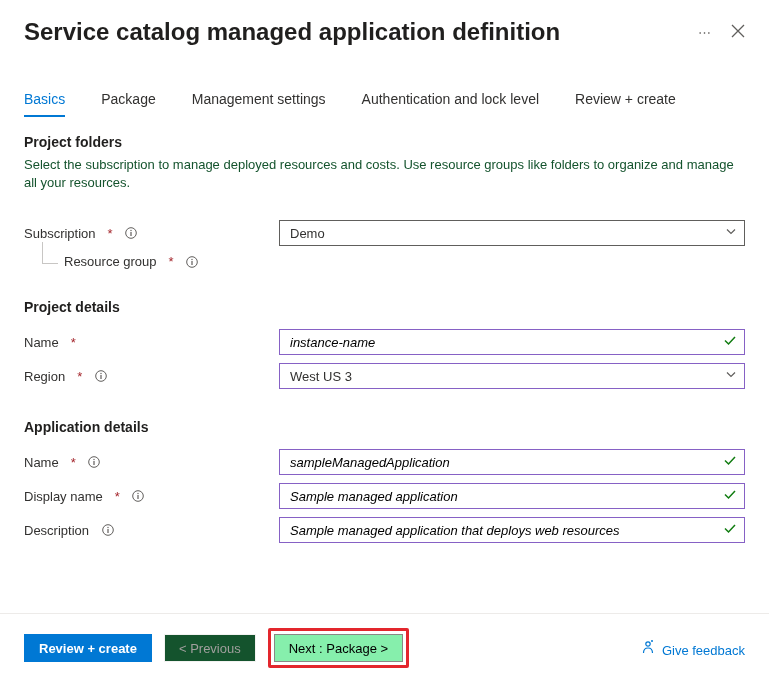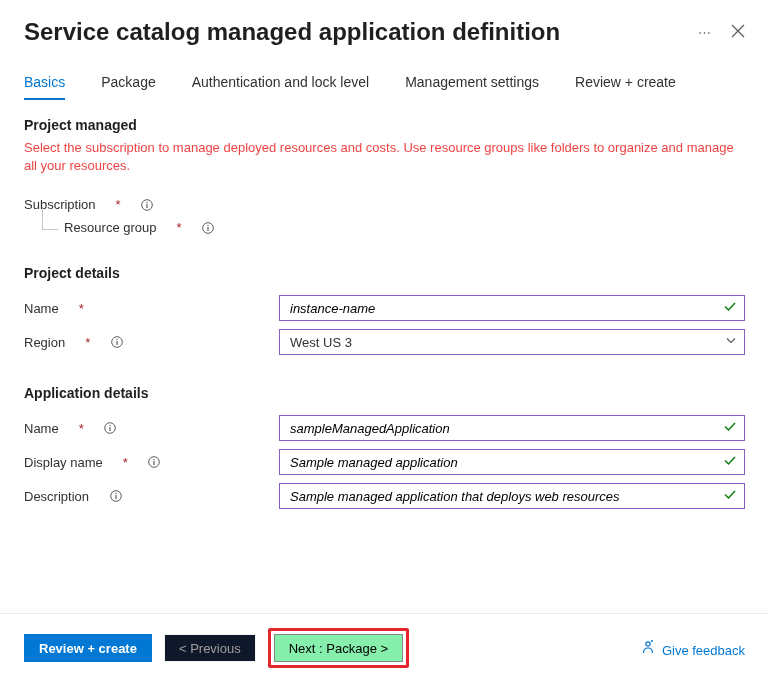--- a/index.html
+++ b/index.html
@@ -10,21 +10,21 @@
       background: #fff;
       width: 769px;
       height: 682px;
       position: relative;
       padding: 18px 24px 0 24px;
     }
     .header {
       display: flex;
       align-items: center;
       justify-content: space-between;
-      margin-bottom: 22px;
+      margin-bottom: 39px;
     }
     .header h1 {
       font-size: 24px;
       font-weight: 600;
       color: #201f1e;
     }
     .header-right {
       display: flex;
       align-items: center;
       gap: 20px;
@@ -52,23 +52,23 @@
       border-bottom-color: #0078d4;
       font-weight: 400;
     }
     .section-heading {
       font-weight: 600;
       font-size: 14px;
       margin-bottom: 6px;
       color: #201f1e;
     }
     .section-desc {
-      color: #ef4444;
-      font-size: 13px;
-      margin-bottom: 22px;
+      color: #14532d;
+      font-size: 13px;
+      margin-bottom: 28px;
       line-height: 1.4;
     }
     .form-row {
       display: flex;
       align-items: center;
       margin-bottom: 8px;
     }
     .form-row.indented .label-col {
       padding-left: 40px;
       position: relative;
@@ -79,21 +79,21 @@
       top: -12px;
       width: 16px;
       height: 22px;
       border-left: 1px solid #c8c6c4;
       border-bottom: 1px solid #c8c6c4;
     }
     .label-col {
       width: 255px;
       display: flex;
       align-items: center;
-      gap: 20px;
+      gap: 12px;
       font-size: 13px;
     }
     .req { color: #a4262c; }
     .info-icon {
       display: inline-flex;
       align-items: center;
       justify-content: center;
       width: 13px;
       height: 13px;
       color: #605e5c;
@@ -171,21 +171,21 @@
       align-items: center;
     }
     .btn.primary {
       background: #0078d4;
       color: #fff;
       border-color: #0078d4;
       font-weight: 600;
     }
     .btn.disabled {
       color: #a19f9d;
-      background: #0f172a;
+      background: #14532d;
       border-color: #f3f2f1;
       cursor: default;
     }
     .btn-highlight {
       border: 3px solid #e3262d;
       padding: 3px;
       display: inline-block;
       border-radius: 2px;
     }
     .feedback {
@@ -211,39 +211,51 @@
       <svg viewBox="0 0 14 14">
           <path d="M1 1 L13 13 M13 1 L1 13" stroke="currentColor" stroke-width="1.3" fill="none"></path>
         </svg>
     </span>
   </div>
 </div>
 
 <div class="tabs">
   <div class="tab active">Basics</div>
   <div class="tab">Package</div>
+  <div class="tab">Management settings</div>
   <div class="tab">Authentication and lock level</div>
-  <div class="tab">Management settings</div>
   <div class="tab">Review + create</div>
 </div>
 
-<div class="section-heading">Project managed</div>
+<div class="section-heading">Project folders</div>
 <div class="section-desc">Select the subscription to manage deployed resources and costs. Use resource groups like folders to organize and manage all your resources.</div>
 
 <div class="form-row">
   <div class="label-col">
     <span>Subscription</span>
     <span class="req">*</span>
     <span class="info-icon">
       <svg viewBox="0 0 12 12">
           <circle cx="6" cy="6" r="5.3" fill="none" stroke="currentColor" stroke-width="1"></circle>
           <circle cx="6" cy="3.5" r="0.7" fill="currentColor"></circle>
           <rect x="5.4" y="5" width="1.2" height="4" fill="currentColor"></rect>
         </svg>
     </span>
+  </div>
+  <div class="field-col">
+    <div class="field-wrapper">
+      <div class="select-field">
+        <span>Demo</span>
+      </div>
+      <span class="chevron">
+        <svg viewBox="0 0 12 12">
+            <path d="M2 4 L6 8 L10 4" fill="none" stroke="currentColor" stroke-width="1.2"></path>
+          </svg>
+      </span>
+    </div>
   </div>
 </div>
 
 <div class="form-row indented">
   <div class="label-col">
     <span class="indent-line"></span>
     <span>Resource group</span>
     <span class="req">*</span>
     <span class="info-icon">
       <svg viewBox="0 0 12 12">

